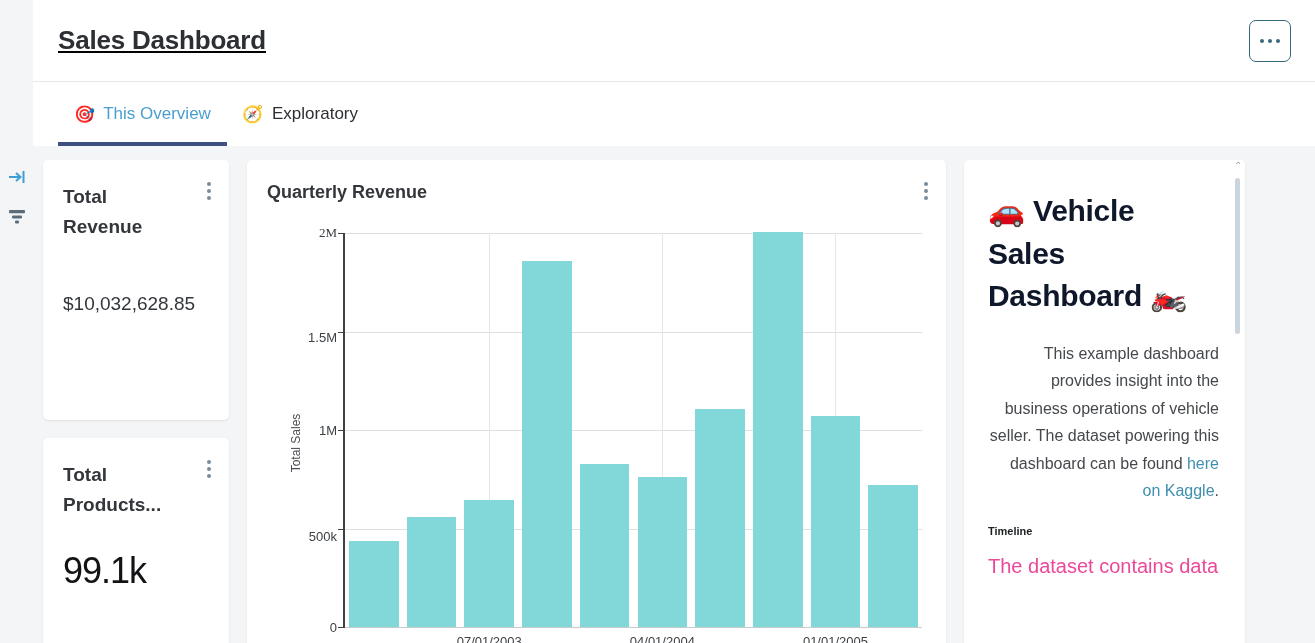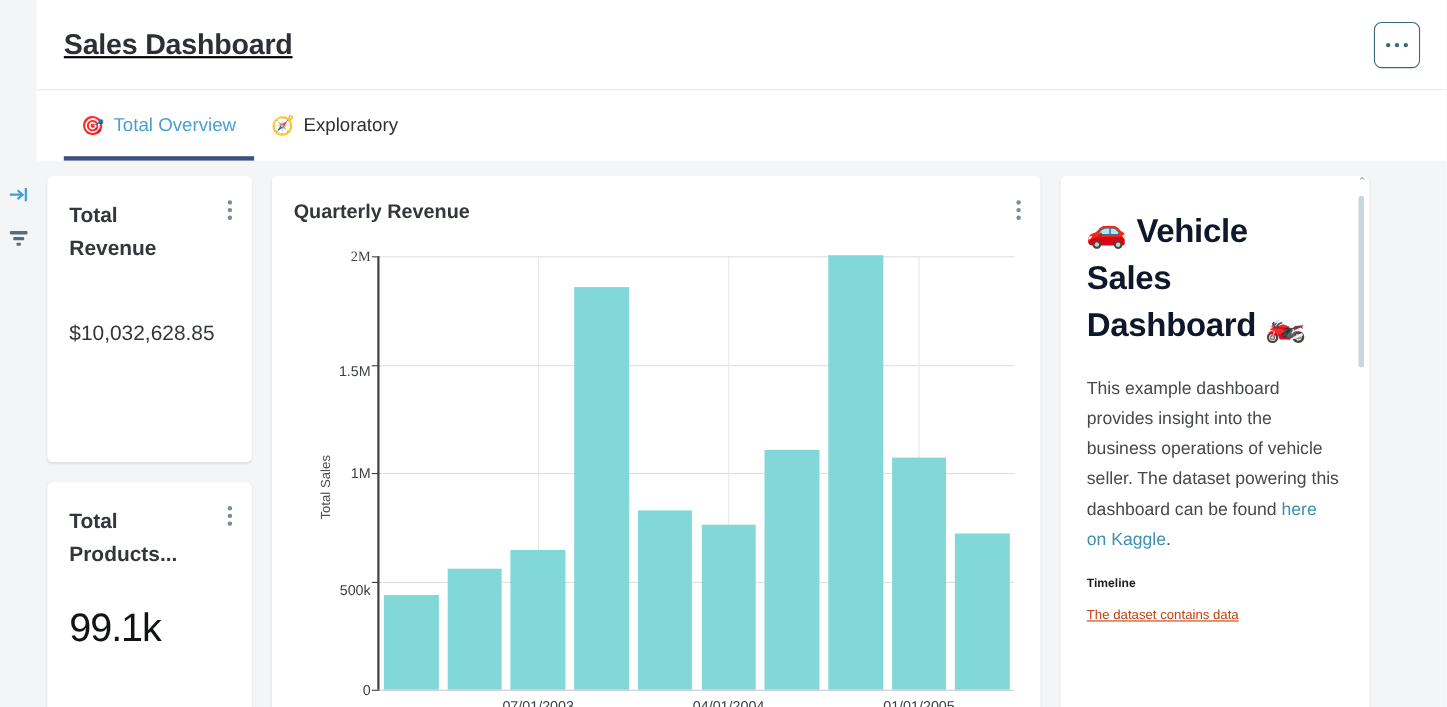--- a/index.html
+++ b/index.html
@@ -271,34 +271,34 @@
     font-weight: bold;
     color: #0f172a;
     line-height: 1.42;
     letter-spacing: -0.3px;
   }
   .doc-para {
     margin-top: 22px;
     font-size: 16px;
     line-height: 1.72;
     color: #45484c;
+    text-align: right;
   }
   .doc-link { color: #3f8fb0; text-decoration: none; cursor: pointer; }
   .doc-h2 {
     margin-top: 20px;
     font-size: 11px;
     font-weight: bold;
     color: #1c1f22;
   }
   .doc-para2 {
     margin-top: 12px;
-    font-size: 12px;
+    font-size: 20px;
     line-height: 1.72;
-    color: #c2410c;
-    text-decoration: underline;
+    color: #ec4899;
   }
 
   .panel-scrollbar {
     position: absolute;
     top: 0;
     right: 4px;
     width: 7px;
     height: 100%;
   }
   .panel-scrollbar .caret {
@@ -333,21 +333,21 @@
     <div class="header-menu-btn">
       <span class="dot"></span>
       <span class="dot"></span>
       <span class="dot"></span>
     </div>
   </div>
 
   <div class="tab-bar">
     <div class="tab active">
       <span class="tab-emoji">🎯</span>
-      <span>Total Overview</span>
+      <span>This Overview</span>
     </div>
     <div class="tab">
       <span class="tab-emoji">🧭</span>
       <span>Exploratory</span>
     </div>
   </div>
 
   <div class="body-area">
 
     <div class="left-rail">

